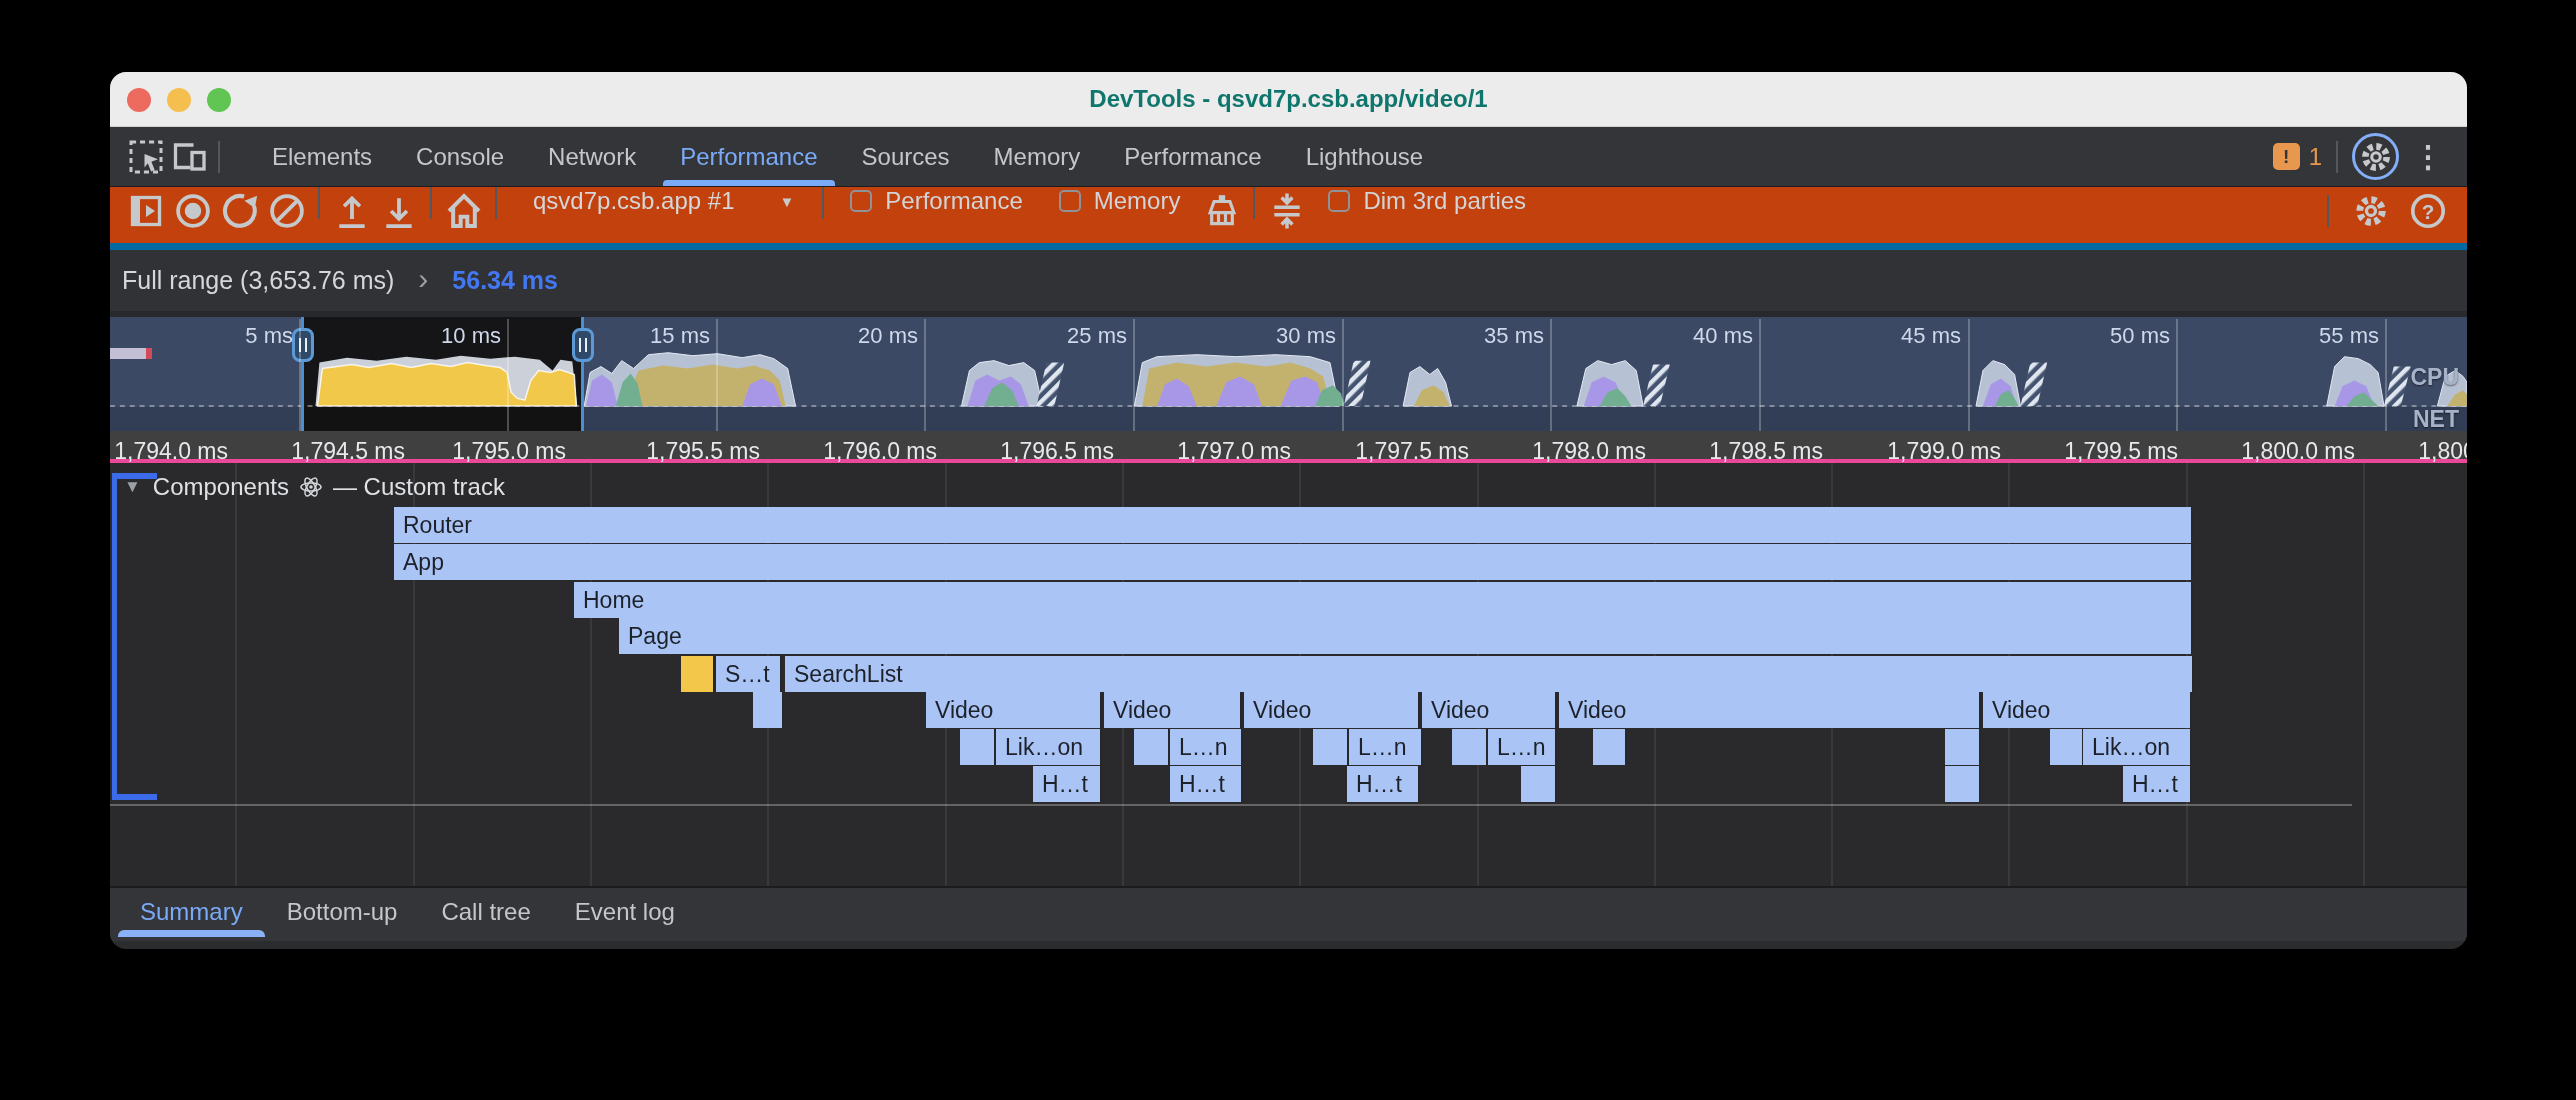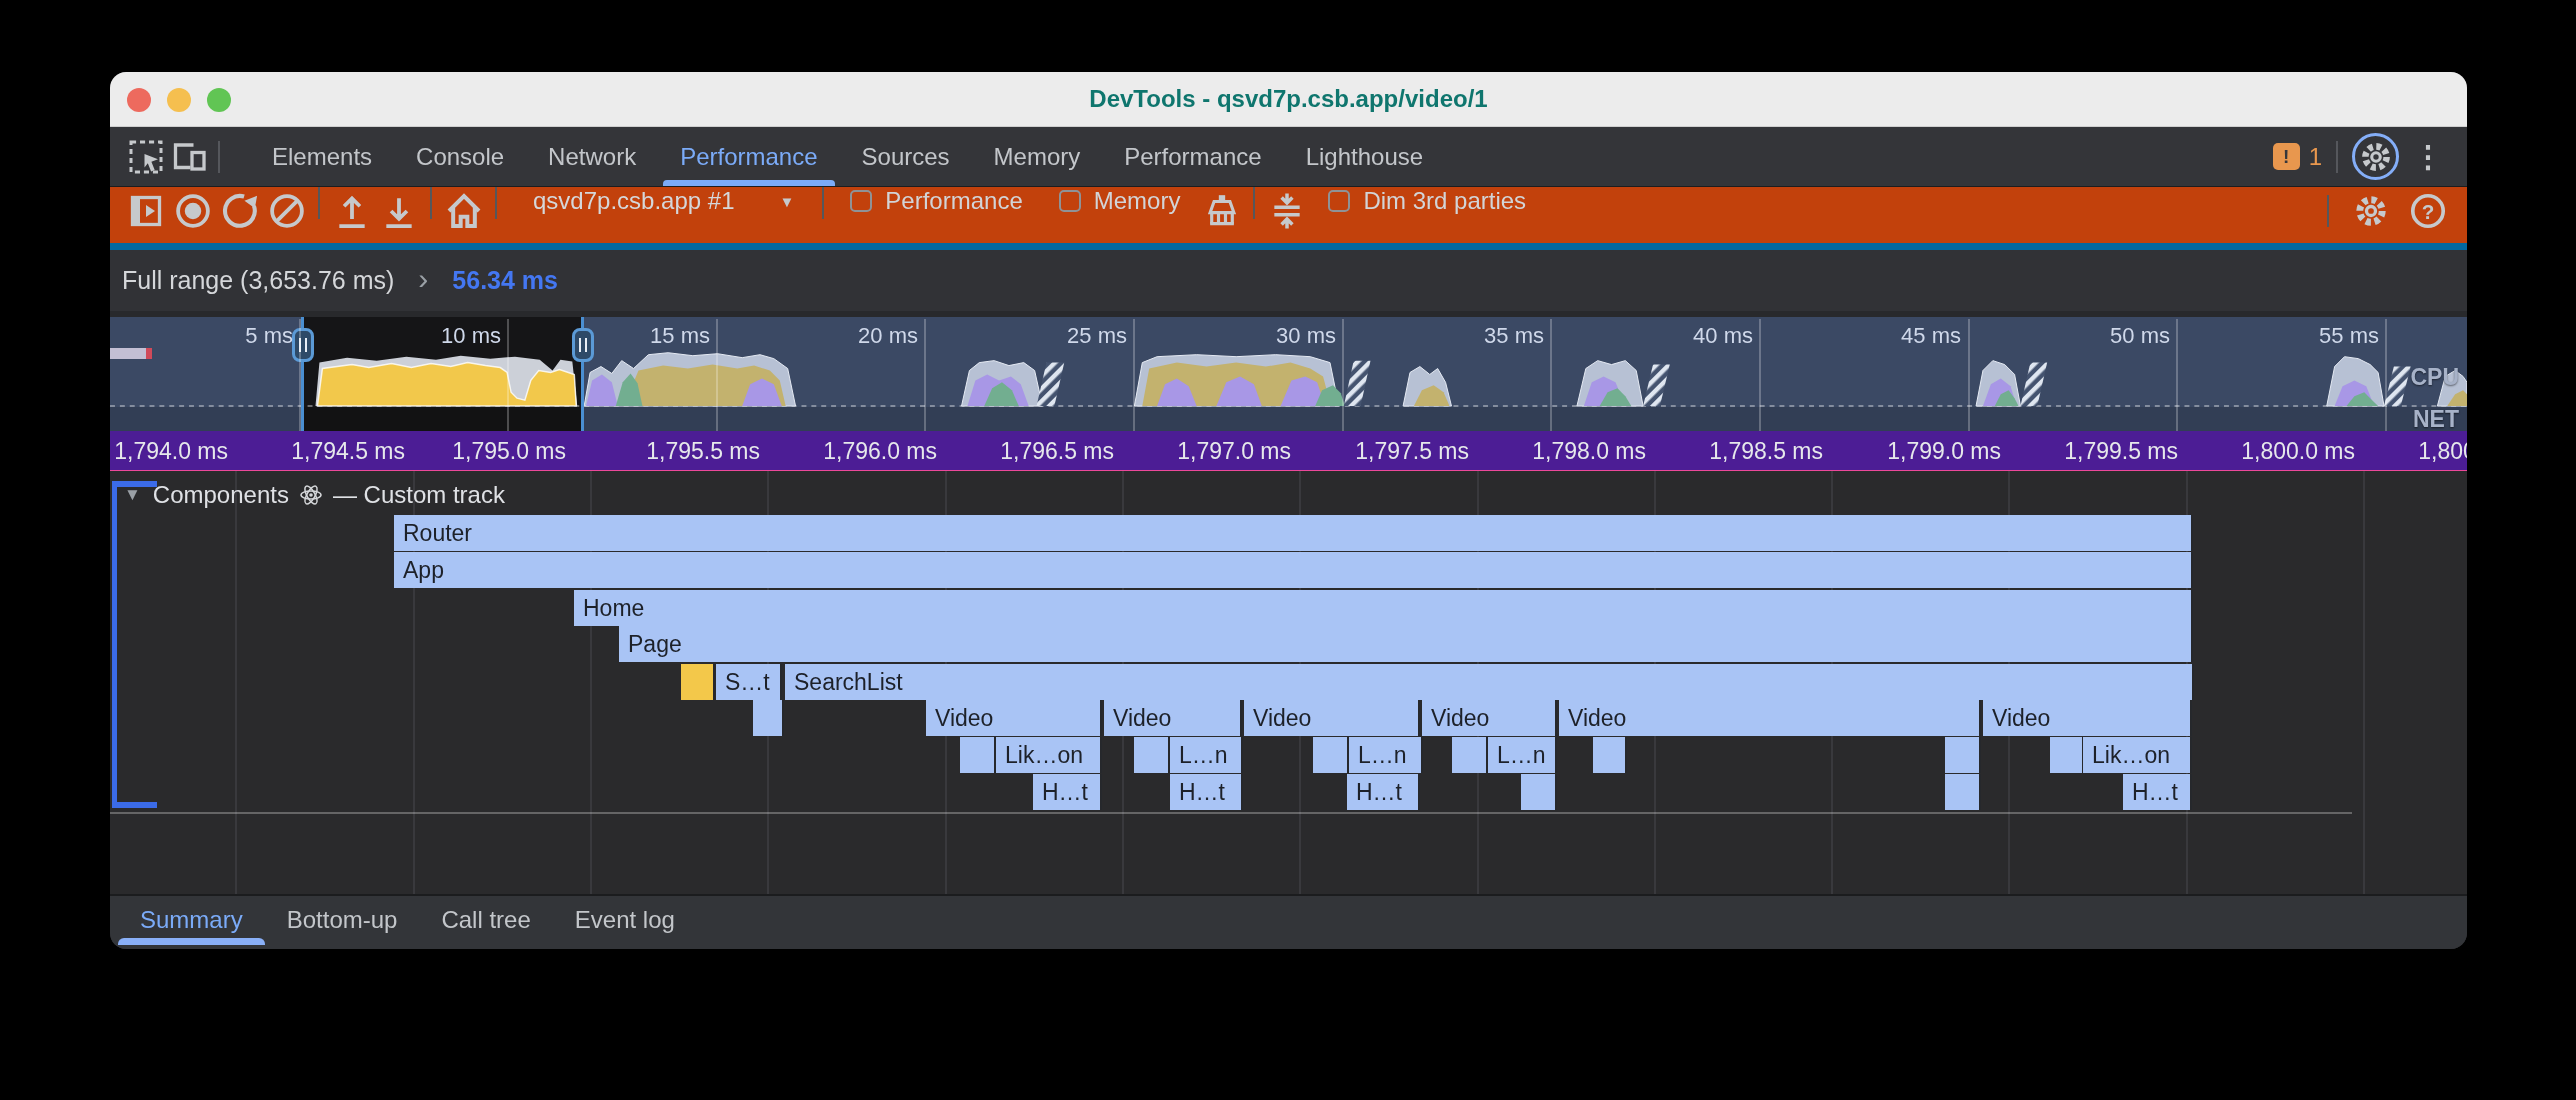--- a/index.html
+++ b/index.html
@@ -71,21 +71,21 @@
   .net-request { position:absolute; left:0; top:37px; width:36px; height:11px; background:#c3bfd4; }
   .net-request-tip { position:absolute; left:36px; top:37px; width:6px; height:11px; background:#d04a5a; }
   .sel-line { position:absolute; top:6px; bottom:0; width:3px; background:#4a8fd2; }
   .handle { position:absolute; top:17px; width:22px; height:34px; border-radius:8px;
     background:#2e4a68; border:3px solid #5b9ad6; display:flex; align-items:center; justify-content:center; gap:4px; }
   .handle i { display:block; width:2px; height:14px; background:#e8eef6; }
   .mm-side-label { position:absolute; right:8px; font-size:23px; font-weight:700; color:#a7b2c8;
     text-shadow:0 1px 2px rgba(0,0,0,.5); }
 
   
-  .ruler { height:40px; background:#4c1d95; position:relative; border-bottom:1px solid #ec4899; }
+  .ruler { height:32px; background:#404040; position:relative; border-bottom:4px solid #ec4899; }
   .rlabel { position:absolute; top:7px; width:168px; text-align:right;
     font-size:23px; color:#e6e8eb; white-space:nowrap; }
 
   
   .flame { height:423px; background:#2a2a2c; position:relative; overflow:hidden; }
   .fgrid { position:absolute; top:0; bottom:0; width:2px; background:#39393d; }
   .track-header { position:absolute; left:14px; top:10px; display:flex; align-items:center; gap:10px;
     font-size:24px; color:#dfe1e5; }
   .expander { font-size:17px; color:#9aa0a6; margin-right:2px; }
   .bracket-v { position:absolute; left:2px; top:10px; width:5px; height:327px; background:#3b6be8; }

